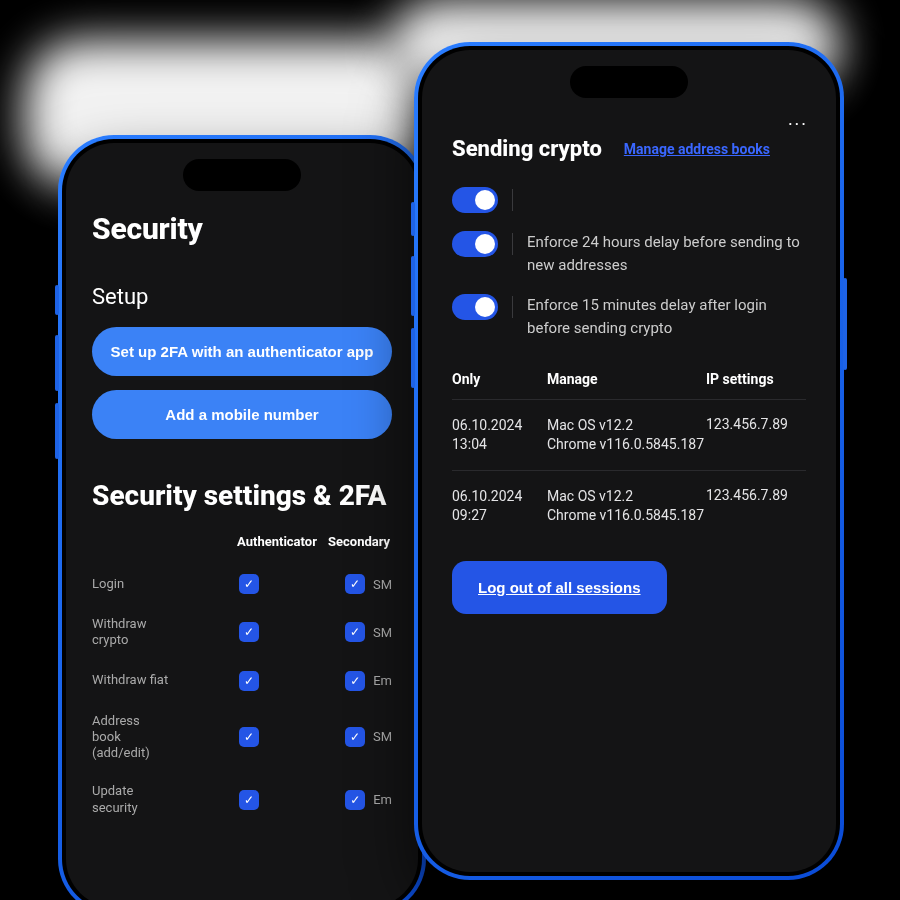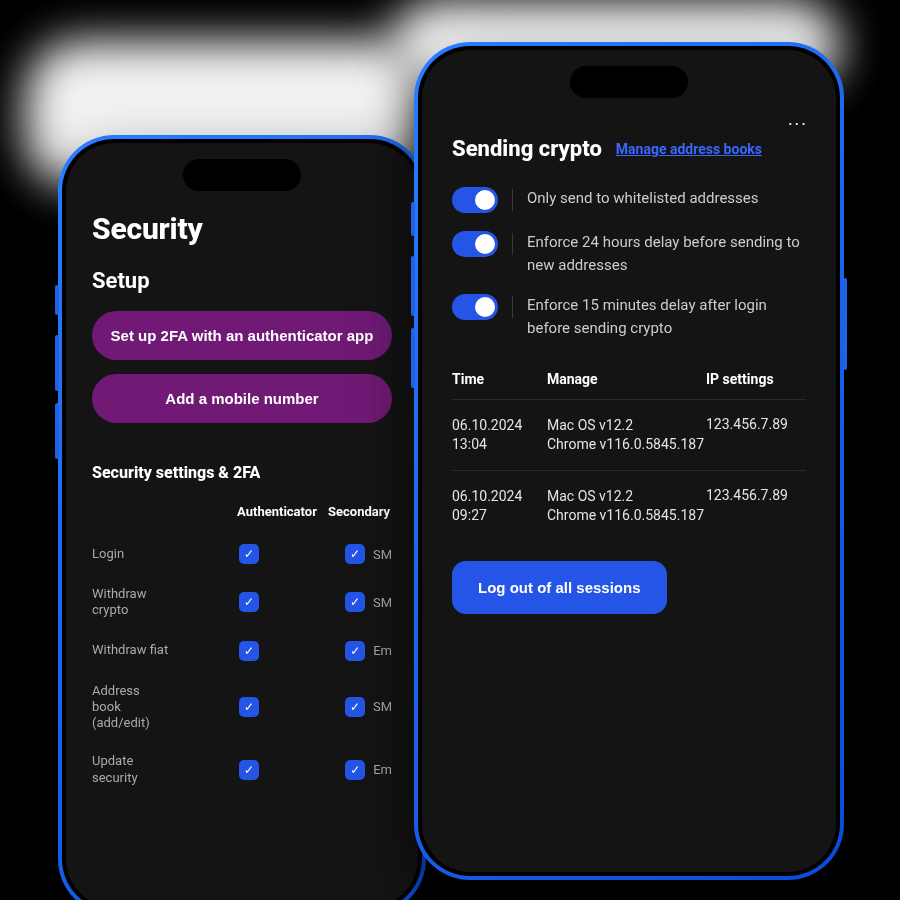--- a/index.html
+++ b/index.html
@@ -48,53 +48,53 @@
     top: 16px; left: 50%; transform: translateX(-50%);
     width: 118px; height: 32px;
     background: #000;
     border-radius: 20px;
     z-index: 10;
   }
   .btn-side { position:absolute; background:#1e63e6; border-radius:3px; }
   .screen-content { padding: 24px 26px 0 26px; }
   .phone.right .screen-content { padding: 24px 30px 0 30px; }
   h1.page-title { font-size: 30px; font-weight: 800; margin-top: 44px; letter-spacing:-0.2px; }
-  h2.section { font-size: 22px; font-weight: 700; margin-top: 22px; margin-bottom: 18px; }
+  h2.section { font-size: 22px; font-weight: 400; margin-top: 38px; margin-bottom: 18px; }
   .btn-primary {
     width: 100%;
-    background: #701a75;
+    background: #3b82f6;
     color: #fff;
     border: none;
     border-radius: 28px;
     padding: 16px 10px;
     font-size: 15px;
     font-weight: 700;
     margin-bottom: 14px;
     text-align: center;
     cursor: pointer;
   }
-  .sub-title { font-size: 16px; font-weight: 800; margin-top: 26px; margin-bottom: 22px; }
+  .sub-title { font-size: 28px; font-weight: 800; margin-top: 26px; margin-bottom: 22px; }
   .tbl { width: 100%; font-size: 13px; }
   .tbl .hdr { display: flex; color: #fff; font-weight: 700; padding-bottom: 14px; }
   .tbl .hdr .c1 { width: 120px; }
   .tbl .hdr .c2 { width: 110px; text-align: center; padding-left:20px;}
   .tbl .hdr .c3 { flex:1; text-align: left; padding-left:6px;}
   .tbl .row { display: flex; align-items:center; color: #aaa; padding: 11px 0; font-size: 13px; gap: 40px; }
   .tbl .row .c1 { width: 120px; line-height:1.25; }
   .tbl .row .c2 { width: 110px; text-align:left; padding-left:28px; }
   .tbl .row .c3 { flex:1; display:flex; align-items:center; gap:8px; padding-left:12px;}
   .chk {
     width: 20px; height: 20px;
     background:#2455e6;
     border-radius:5px;
     display:inline-flex; align-items:center; justify-content:center;
     color:#fff; font-size: 12px;
   }
   
-  .r-top { display:flex; align-items:center; gap:14px; margin-top: 62px; }
+  .r-top { display:flex; align-items:center; gap:22px; margin-top: 62px; }
   .r-title { font-size:22px; font-weight:800; }
   .r-link { color:#3a67ff; font-size:14px; font-weight:700; text-decoration: underline; cursor:pointer; }
   .more-icon { position:absolute; top: 64px; right: 28px; color:#fff; font-size: 18px; letter-spacing:2px; }
   .toggle-row { display:flex; align-items:flex-start; gap: 14px; margin: 18px 0; }
   .toggle {
     width: 46px; height: 26px; border-radius: 14px;
     background:#2455e6; position:relative; flex-shrink:0; cursor:pointer;
   }
   .toggle::after {
     content:""; position:absolute; top:3px; right:3px;
@@ -109,21 +109,21 @@
   .hist-hdr .h3 { width:100px; }
   .hist-row { display:flex; font-size:14px; color:#e4e4e6; padding:16px 0; border-bottom:1px solid #2a2a2d; }
   .hist-row:last-of-type { border-bottom:none; }
   .hist-row .h1 { width:95px; line-height:1.35; }
   .hist-row .h2 { flex:1; line-height:1.35; }
   .hist-row .h3 { width:100px; }
   .logout-btn {
     margin-top: 20px;
     background:#2455e6; color:#fff; border:none;
     border-radius:14px; padding:18px 26px;
-    font-size:15px; font-weight:700; cursor:pointer;
+    font-size:15px; font-weight:700; cursor:pointer;text-decoration:underline;
   }
 </style>
 </head>
 <body>
 
 <div class="glow left"></div>
 <div class="glow right"></div>
 
 <div class="phone left">
   <span class="btn-side" style="left:-3px;top:150px;width:4px;height:30px;"></span>
@@ -206,36 +206,35 @@
       <div class="more-icon">···</div>
       <div class="screen-content">
         <div class="r-top">
           <span class="r-title">Sending crypto</span>
           <span class="r-link">Manage address books</span>
         </div>
 
         <div class="toggle-row" style="margin-top:26px;">
           <div class="toggle"></div>
           <div class="vline"></div>
-          <div class="toggle-label">Only send to whitelisted addresses</div>
         </div>
         <div class="toggle-row">
           <div class="toggle"></div>
           <div class="vline"></div>
           <div class="toggle-label">Enforce 24 hours delay before sending to new addresses</div>
         </div>
         <div class="toggle-row">
           <div class="toggle"></div>
           <div class="vline"></div>
           <div class="toggle-label">Enforce 15 minutes delay after login before sending crypto</div>
         </div>
 
 
         <div class="hist-hdr">
-          <div class="h1">Time</div>
+          <div class="h1">Only</div>
           <div class="h2">Manage</div>
           <div class="h3">IP settings</div>
         </div>
 
         <div class="hist-row">
           <div class="h1">
             <span>06.10.2024</span><br>
             <span>13:04</span>
           </div>
           <div class="h2">

